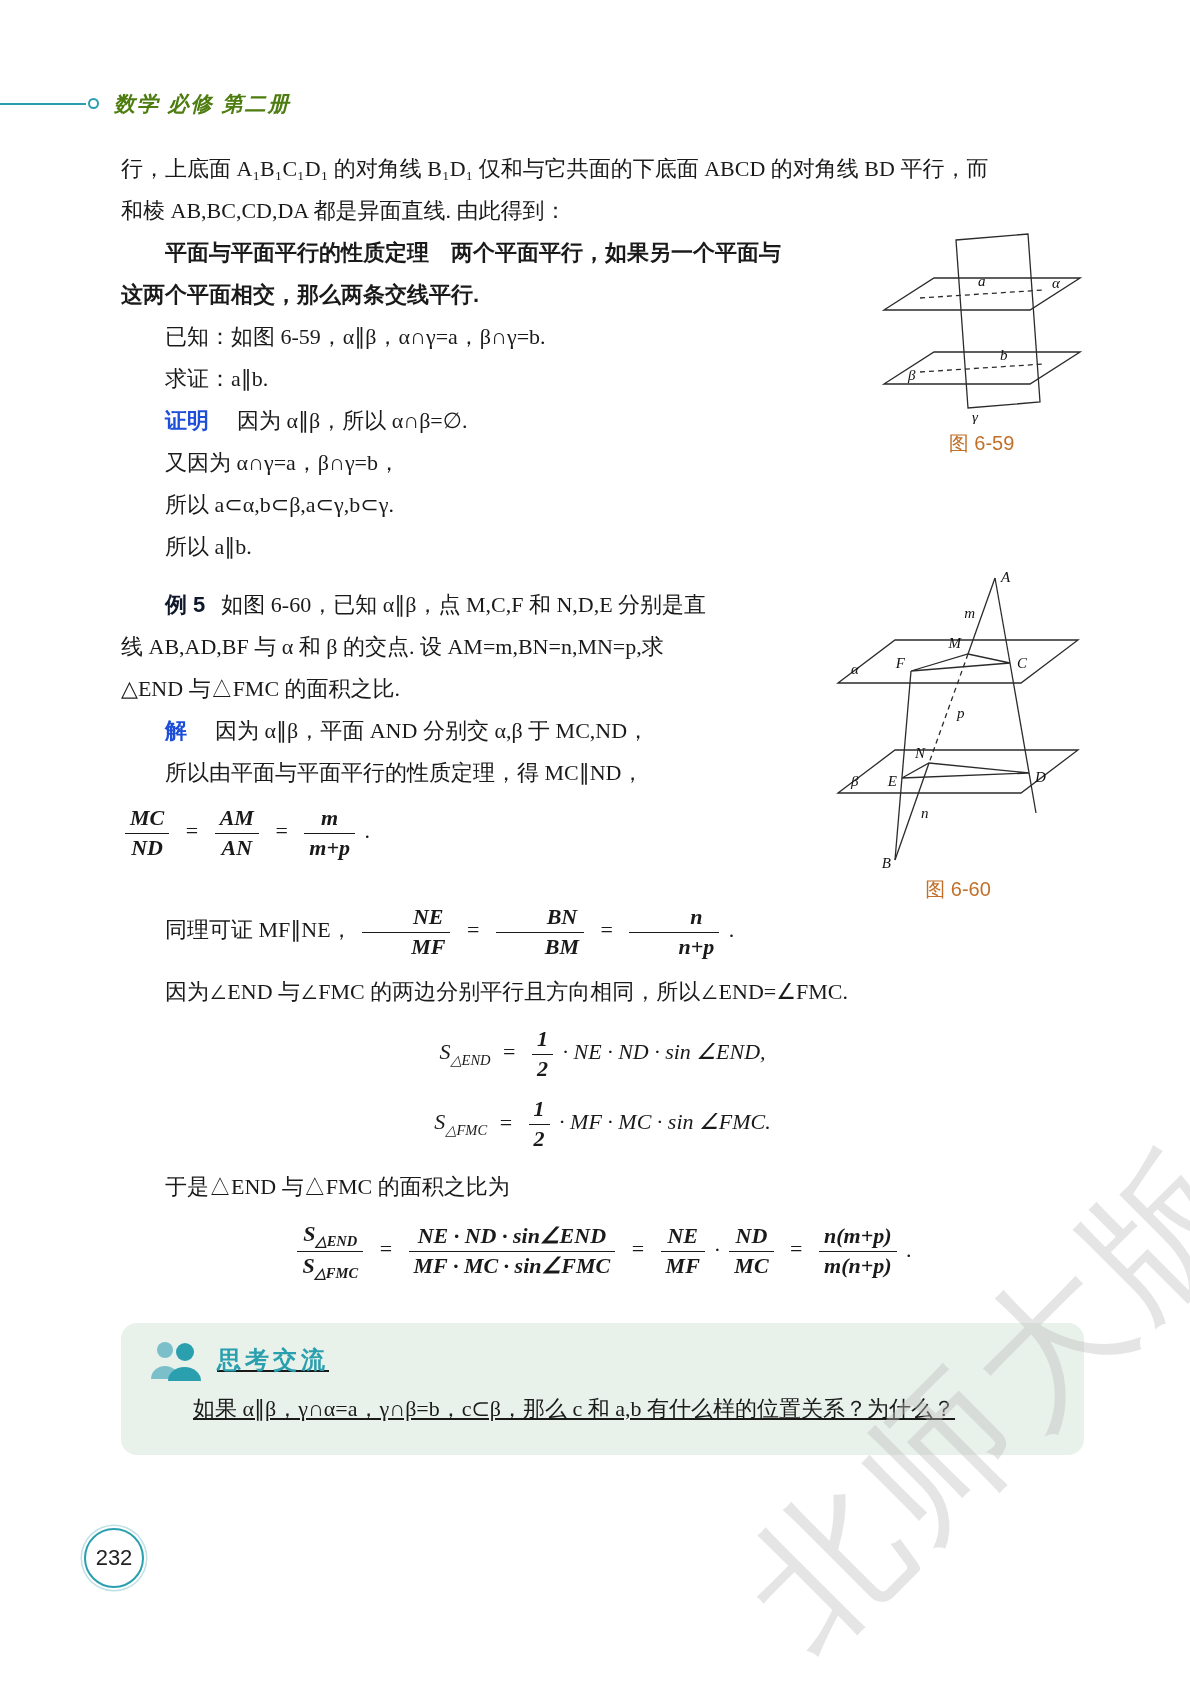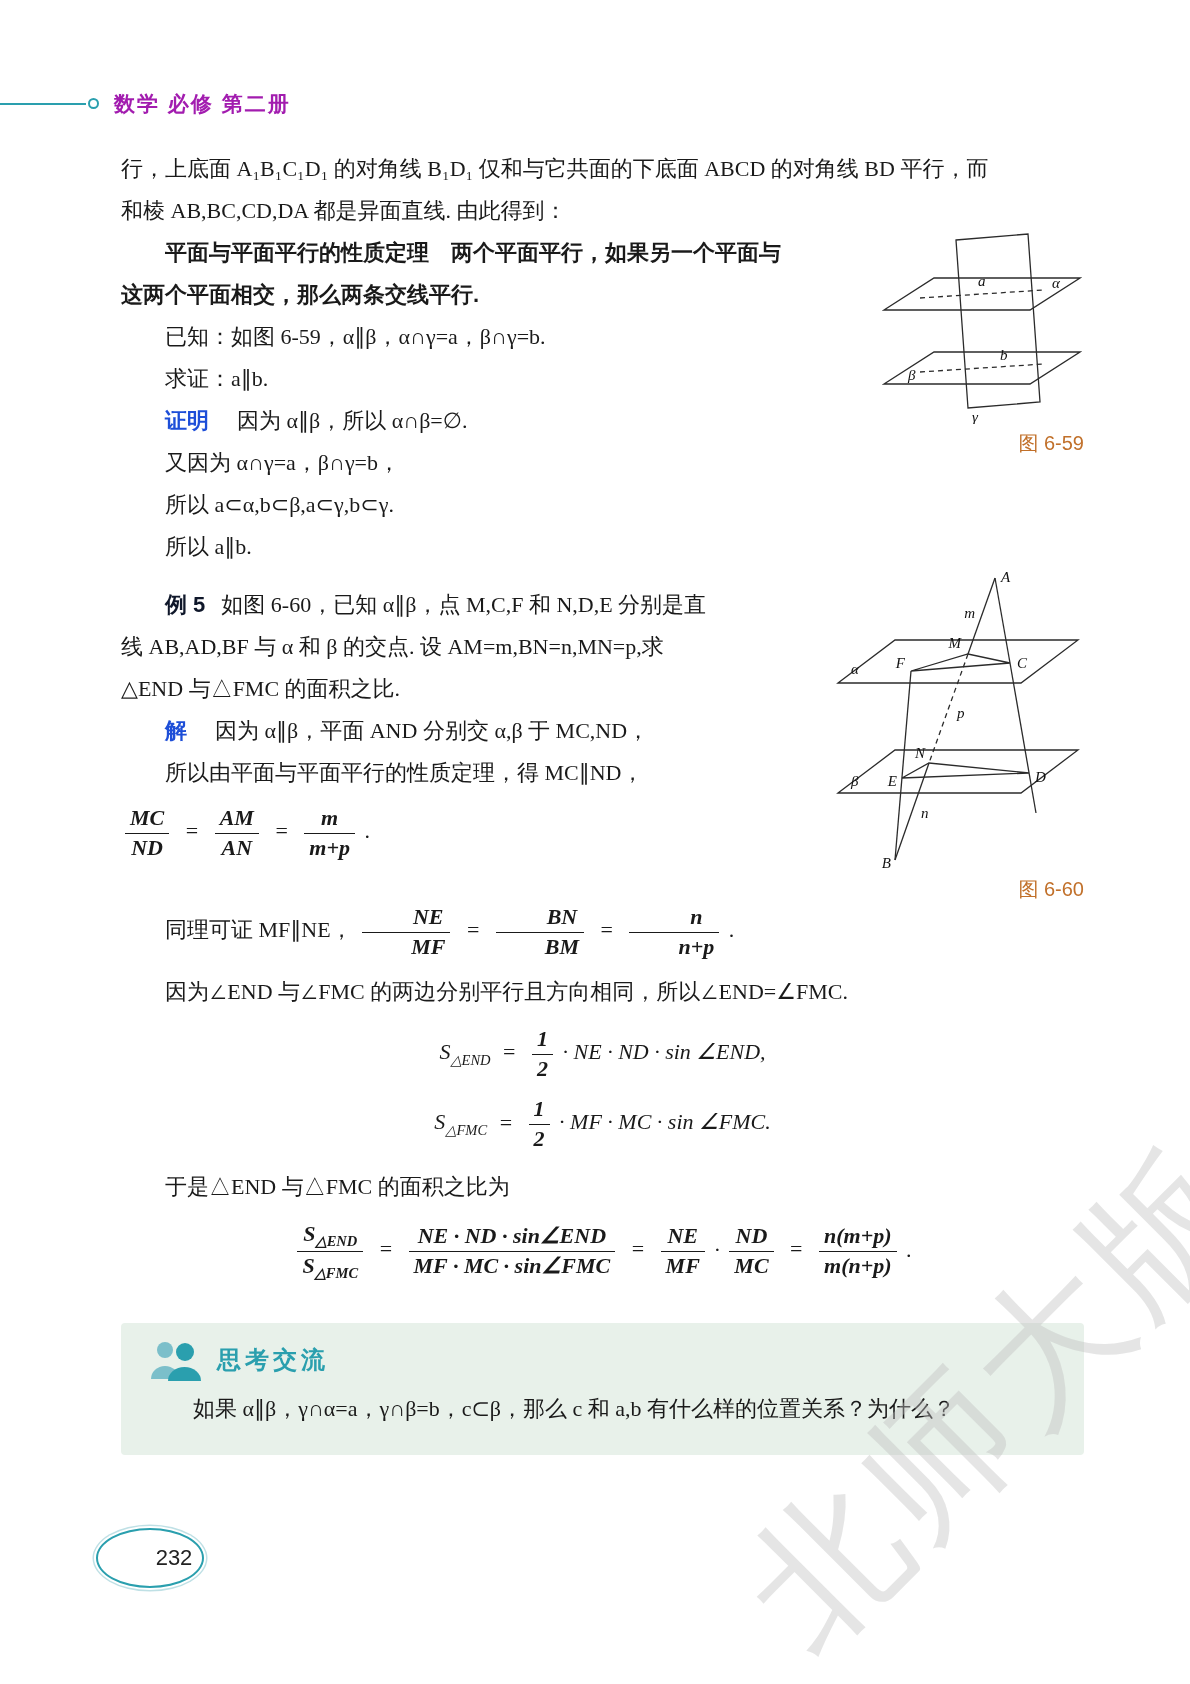--- a/index.html
+++ b/index.html
@@ -4,21 +4,21 @@
 <style>
   html,body { margin:0; padding:0; background:#888; }
   .page {
     position:relative; width:1190px; height:1684px; margin:0 auto;
     background:#ffffff; overflow:hidden;
     font-family:"Liberation Serif", serif; color:#1a1a1a;
   }
   
   .hline { position:absolute; top:103px; left:0; width:86px; border-top:2px solid #2a9fae; }
   .hring { position:absolute; top:98px; left:88px; width:7px; height:7px; border:2px solid #2a9fae; border-radius:50%; background:#fff; }
-  .htitle { position:absolute; top:90px; left:114px; font-family:"Liberation Sans",sans-serif; font-weight:bold; font-size:21px; color:#a21caf; letter-spacing:2px; }
+  .htitle { position:absolute; top:90px; left:114px; font-family:"Liberation Sans",sans-serif; font-weight:bold; font-size:21px; color:#4d7c0f; letter-spacing:2px;font-style:italic; }
 
   
   .content { position:absolute; left:121px; top:148px; width:963px; }
   .line { font-size:22px; line-height:42px; }
   .indent { text-indent:2em; }
   .bold { font-weight:bold; font-family:"Liberation Sans",sans-serif; }
   .kw { color:#1d4ed8; font-weight:bold; font-family:"Liberation Sans",sans-serif; margin-right:28px; font-style:normal; }
   .exlabel { color:#0f172a; font-weight:bold; font-family:"Liberation Sans",sans-serif; margin-right:16px; }
   .exfirst { margin-top:16px; }
 
@@ -30,40 +30,40 @@
   .op { margin:0 7px; font-style:normal; }
   .fline { font-size:22px; margin:10px 0; }
   .eqline { font-size:22px; text-align:center; margin:12px 0; }
   sub { font-size:0.66em; font-style:italic;text-align:center; }
   .clear-r { clear:right; }
 
   
   .fig { float:right; text-align:center; }
   .fig59 { width:205px; margin:4px 0 2px 26px; }
   .fig60 { width:252px; margin:2px 0 2px 22px; }
-  .figcap { font-family:"Liberation Sans",sans-serif; font-size:20px; color:#c1702a; margin-top:6px;text-align:right; }
+  .figcap { font-family:"Liberation Sans",sans-serif; font-size:20px; color:#c1702a; margin-top:6px; }
   .diagram { display:block; margin:0 auto; }
   .diagram polygon, .diagram line { fill:none; stroke:#2b2b2b; stroke-width:1.3; }
   .diagram .dash { stroke-dasharray:5 4; }
   .diagram text { font:italic 15px "Liberation Serif",serif; fill:#111; }
   .diagram text.end { text-anchor:end; }
 
   
-  .think { clear:both; margin-top:40px; background:#e8f1ea; border-radius:4px; padding:16px 28px 26px; }
+  .think { clear:both; margin-top:40px; background:#e8f1ea; border-radius:16px; padding:16px 28px 26px;text-decoration:underline; }
   .think-head { display:flex; align-items:center; gap:14px; }
   .think-title { color:#2a9fae; font-family:"Liberation Sans",sans-serif; font-weight:bold; font-size:24px; letter-spacing:4px; }
   .think-text { font-size:22px; line-height:40px; margin-top:8px; text-indent:2em; }
 
   
   .pagenum {
-    position:absolute; left:96px; top:1528px; width:56px; height:56px;
+    position:absolute; left:84px; top:1528px; width:56px; height:56px;
     border:2.5px solid #2a9fae; border-radius:50%;
     display:flex; align-items:center; justify-content:center;
     font-family:"Liberation Sans",sans-serif; font-size:22px; color:#222;
-    background:#fff; box-shadow:0 0 0 2px #fff, 0 0 0 3.5px #bfe0e5;padding-left:48px;
+    background:#fff; box-shadow:0 0 0 2px #fff, 0 0 0 3.5px #bfe0e5;
   }
 
   
   .watermark {
     position:absolute; right:-125px; bottom:184px;
     font-size:150px; letter-spacing:8px; white-space:nowrap;
     color:#bfbfbf; opacity:0.4; transform:rotate(-45deg);
     font-family:"Liberation Serif",serif; pointer-events:none;
   }
 </style>

